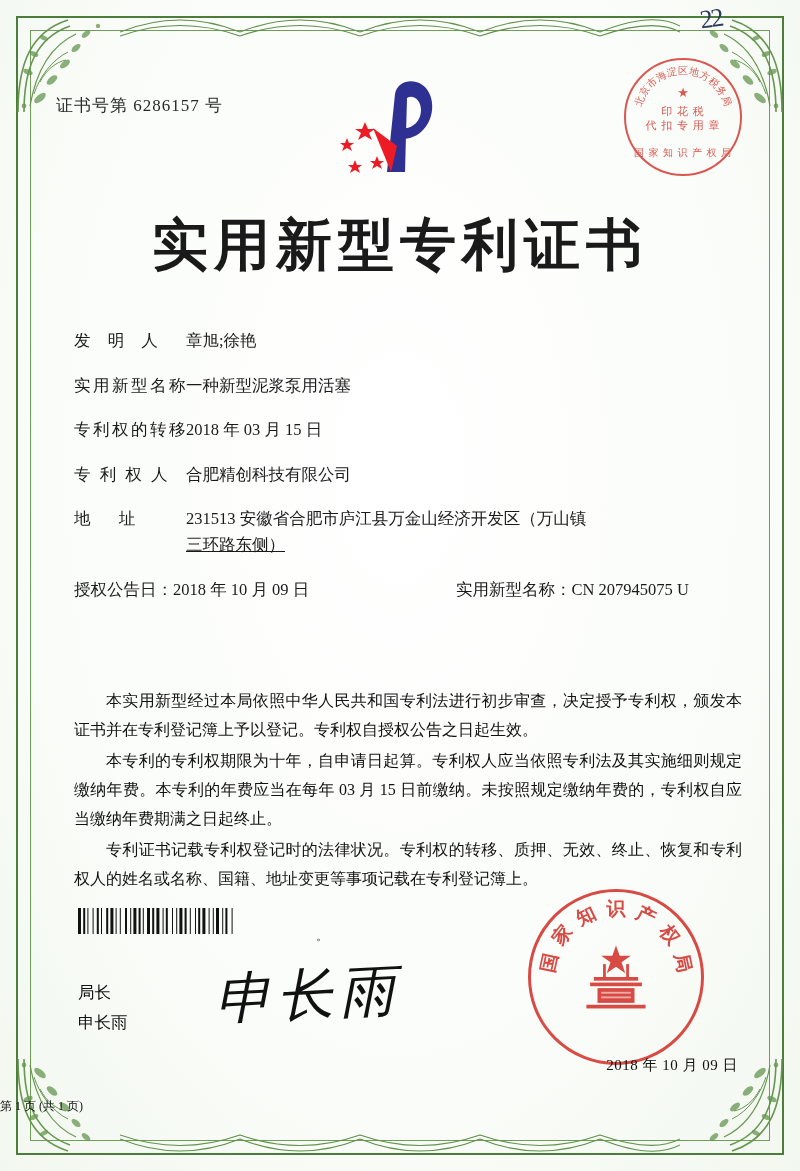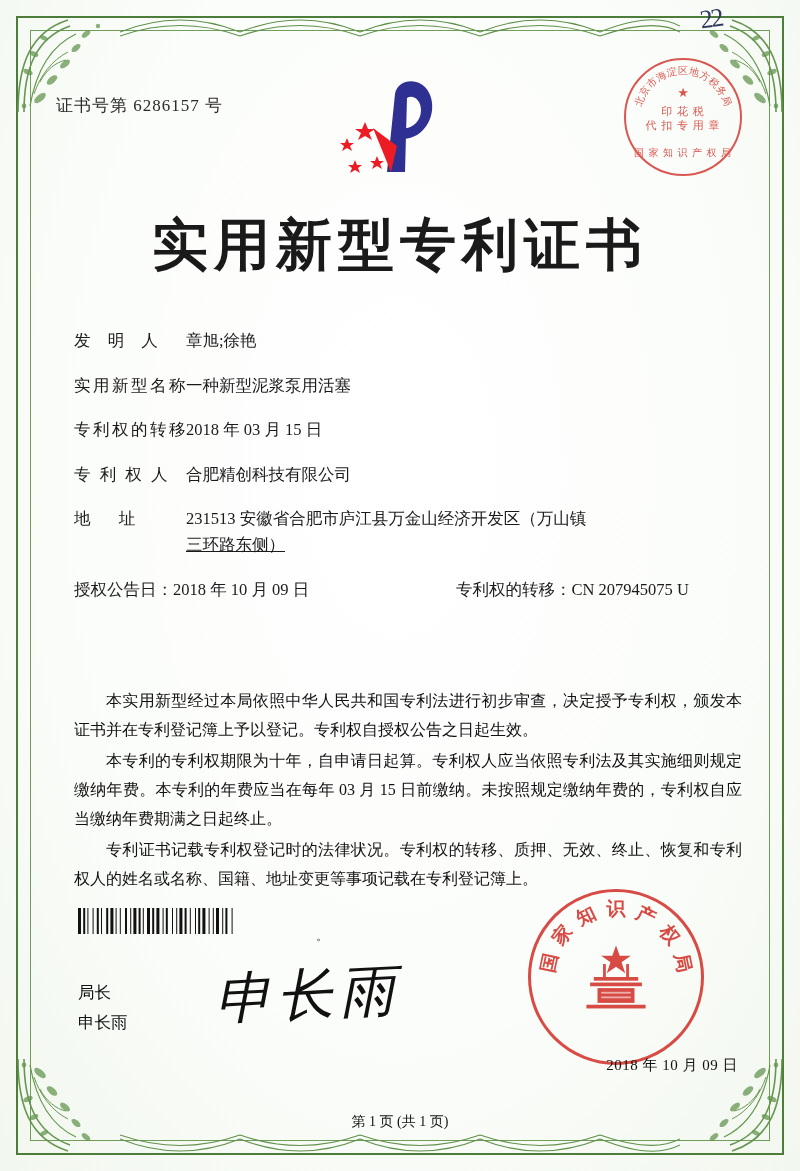--- a/index.html
+++ b/index.html
@@ -281,23 +281,22 @@
     bottom: 96px;
     font-size: 15px;
     color: #111;
     letter-spacing: .5px;
   }
 
   
   .footer {
     position: absolute;
     left: 0; right: 0;
-    bottom: 40px;
-    text-align: center;
-    font-size: 14px;
+    bottom: 56px;
+    font-size: 12px;
     color: #111;
   }
 </style>
 </head>
 <body>
 
 <div class="page">
 
   <div class="border-outer"></div>
   <div class="border-inner"></div>
@@ -465,21 +464,21 @@
         <span>231513 安徽省合肥市庐江县万金山经济开发区（万山镇</span>
         <span class="line2">三环路东侧）</span>
       </div>
     </div>
 
     <div class="field-row2">
       <div class="c1">
         <span>授权公告日：</span><span>2018 年 10 月 09 日</span>
       </div>
       <div class="c2">
-        <span>专利权的转移：</span><span>CN 207945075 U</span>
+        <span>实用新型名称：</span><span>CN 207945075 U</span>
       </div>
     </div>
   </div>
 
   <div class="paras">
     <p>本实用新型经过本局依照中华人民共和国专利法进行初步审查，决定授予专利权，颁发本证书并在专利登记簿上予以登记。专利权自授权公告之日起生效。</p>
     <p>本专利的专利权期限为十年，自申请日起算。专利权人应当依照专利法及其实施细则规定缴纳年费。本专利的年费应当在每年 03 月 15 日前缴纳。未按照规定缴纳年费的，专利权自应当缴纳年费期满之日起终止。</p>
     <p>专利证书记载专利权登记时的法律状况。专利权的转移、质押、无效、终止、恢复和专利权人的姓名或名称、国籍、地址变更等事项记载在专利登记簿上。</p>
   </div>
 

